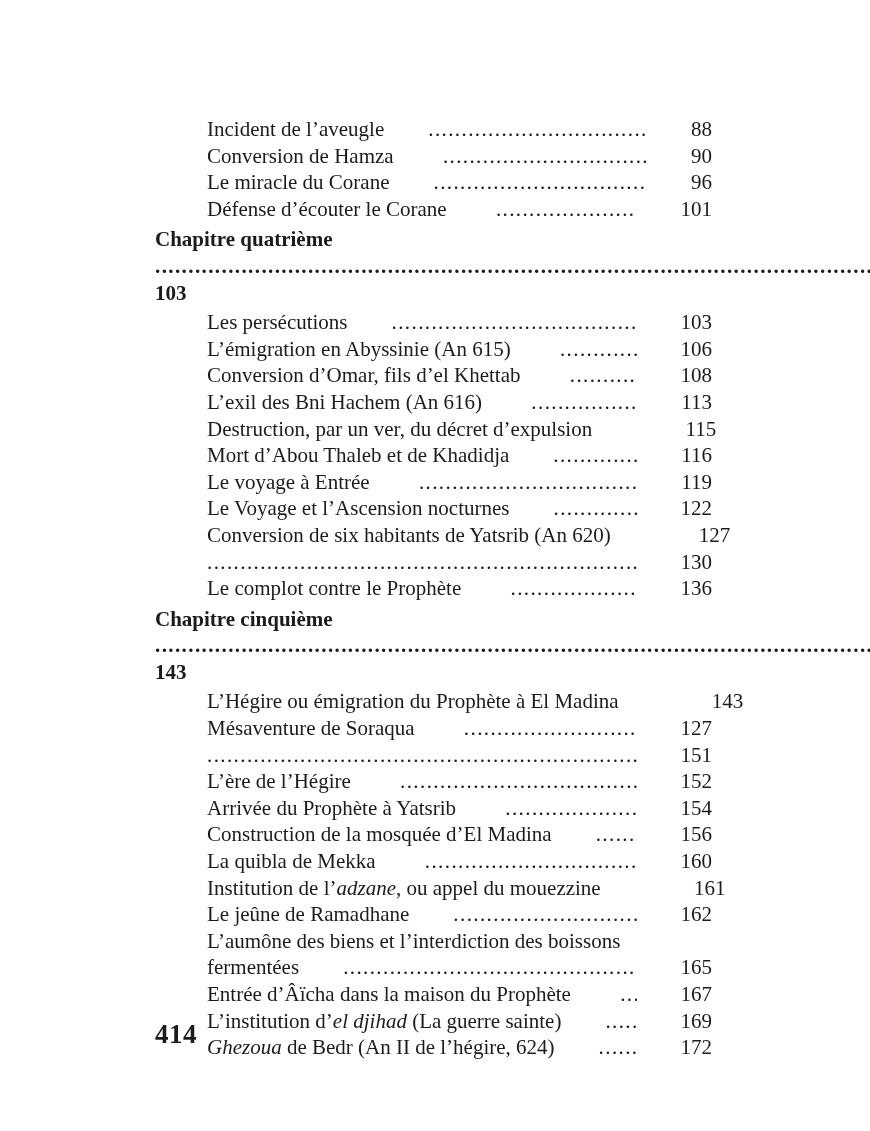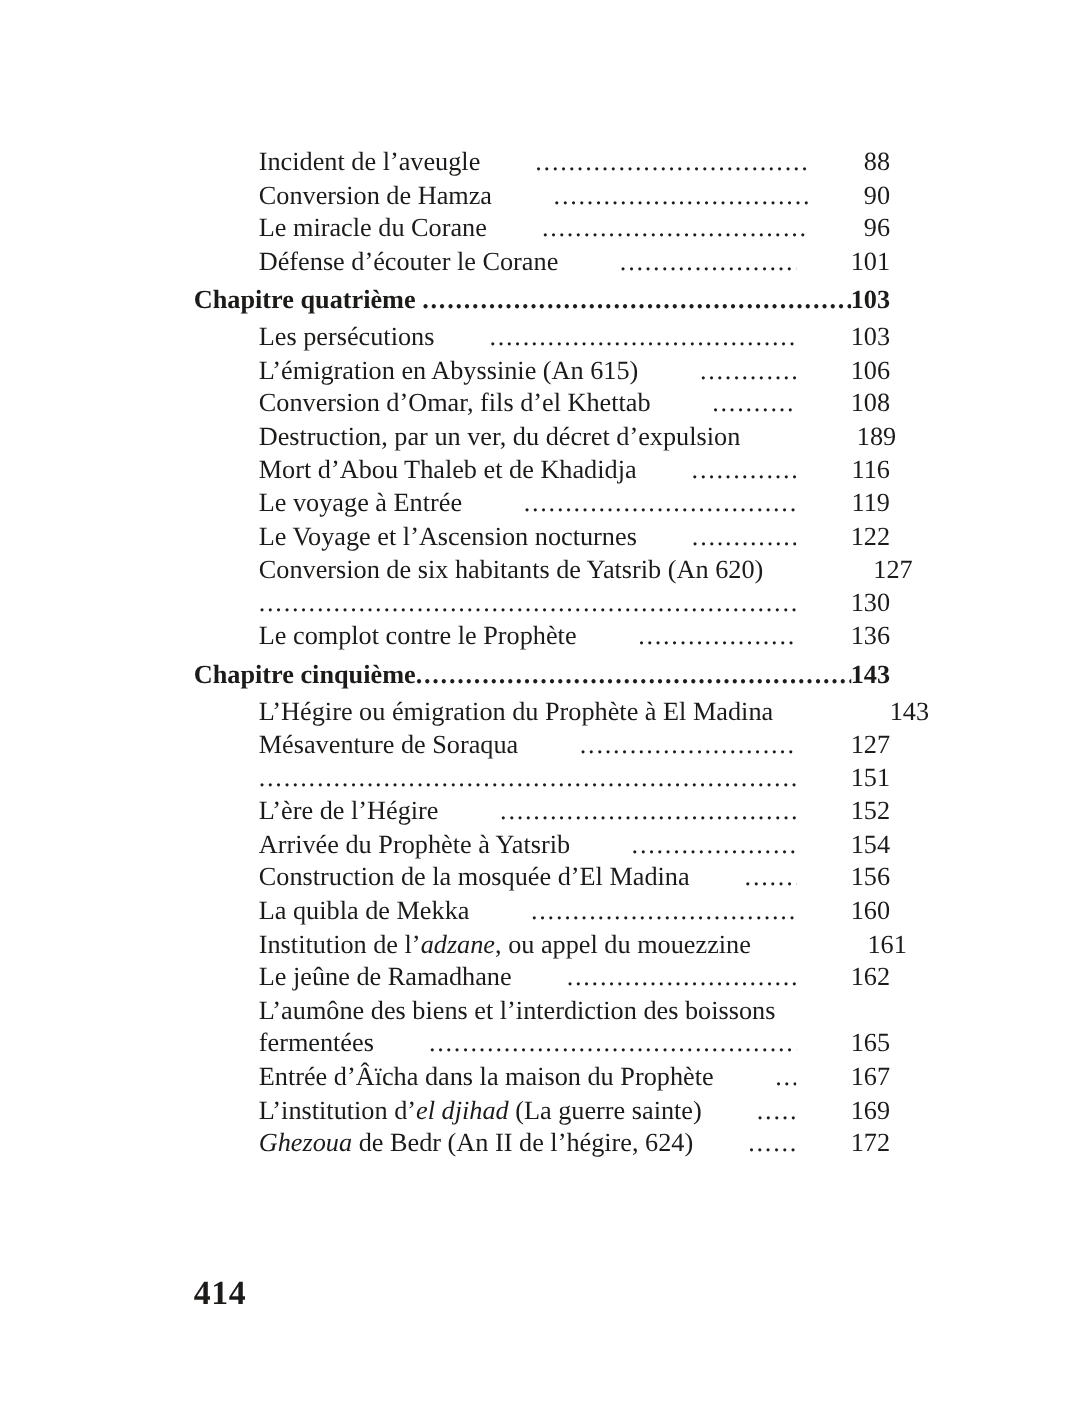--- a/index.html
+++ b/index.html
@@ -27,20 +27,21 @@
   .row {
     display: flex;
     align-items: baseline;
     line-height: 26.6px;
     font-size: 21px;
   }
   .row.sub { padding-left: 52px; gap: 44px; }
   .row.chapter {
     font-weight: 700;
     margin: 4px 0 3px 0;
+    flex-direction: column;
   }
   .label { white-space: pre; flex: 0 0 auto; }
   .it { font-style: italic; }
   .dots {
     flex: 1 1 auto;
     overflow: hidden;
     white-space: nowrap;
     min-width: 0;
   }
   .dots::before {
@@ -97,23 +98,28 @@
     <span class="label"><span class="pre">L’émigration en Abyssinie (An 615) </span><span class="it"></span><span class="post"></span></span>
     <span class="dots"></span>
     <span class="num">106</span>
   </div>
       <div class="row sub">
     <span class="label"><span class="pre">Conversion d’Omar, fils d’el Khettab </span><span class="it"></span><span class="post"></span></span>
     <span class="dots"></span>
     <span class="num">108</span>
   </div>
       <div class="row sub">
+    <span class="label"><span class="pre">L’exil des Bni Hachem (An 616) </span><span class="it"></span><span class="post"></span></span>
+    <span class="dots"></span>
+    <span class="num">113</span>
+  </div>
+      <div class="row sub">
     <span class="label"><span class="pre">Destruction, par un ver, du décret d’expulsion </span><span class="it"></span><span class="post"></span></span>
     <span class="dots"></span>
-    <span class="num">189</span>
+    <span class="num">115</span>
   </div>
       <div class="row sub">
     <span class="label"><span class="pre">Mort d’Abou Thaleb et de Khadidja</span><span class="it"></span><span class="post"></span></span>
     <span class="dots"></span>
     <span class="num">116</span>
   </div>
       <div class="row sub">
     <span class="label"><span class="pre">Le voyage à Entrée </span><span class="it"></span><span class="post"></span></span>
     <span class="dots"></span>
     <span class="num">119</span>

